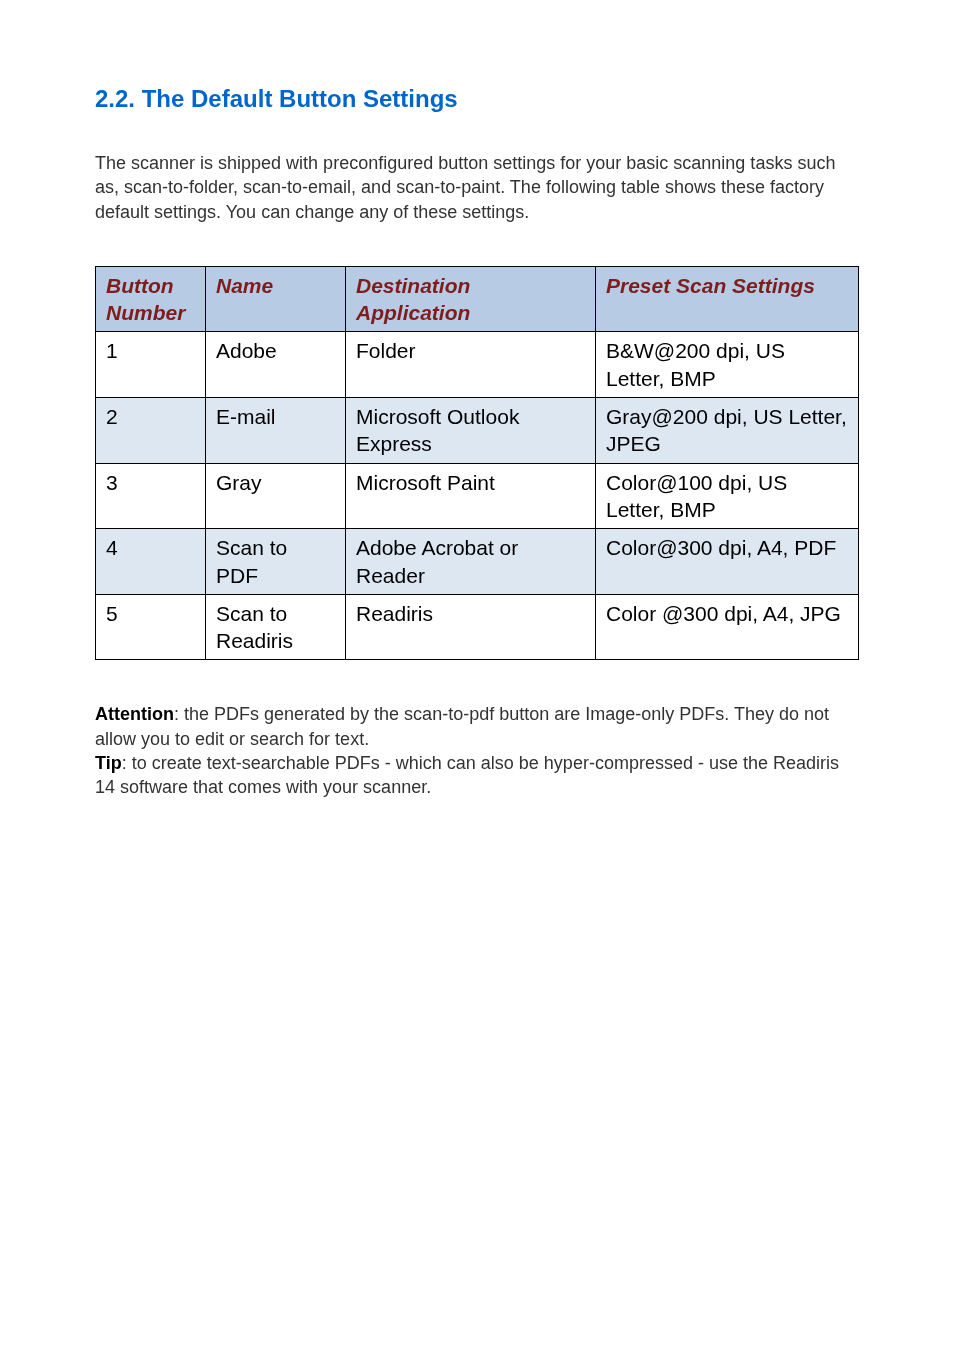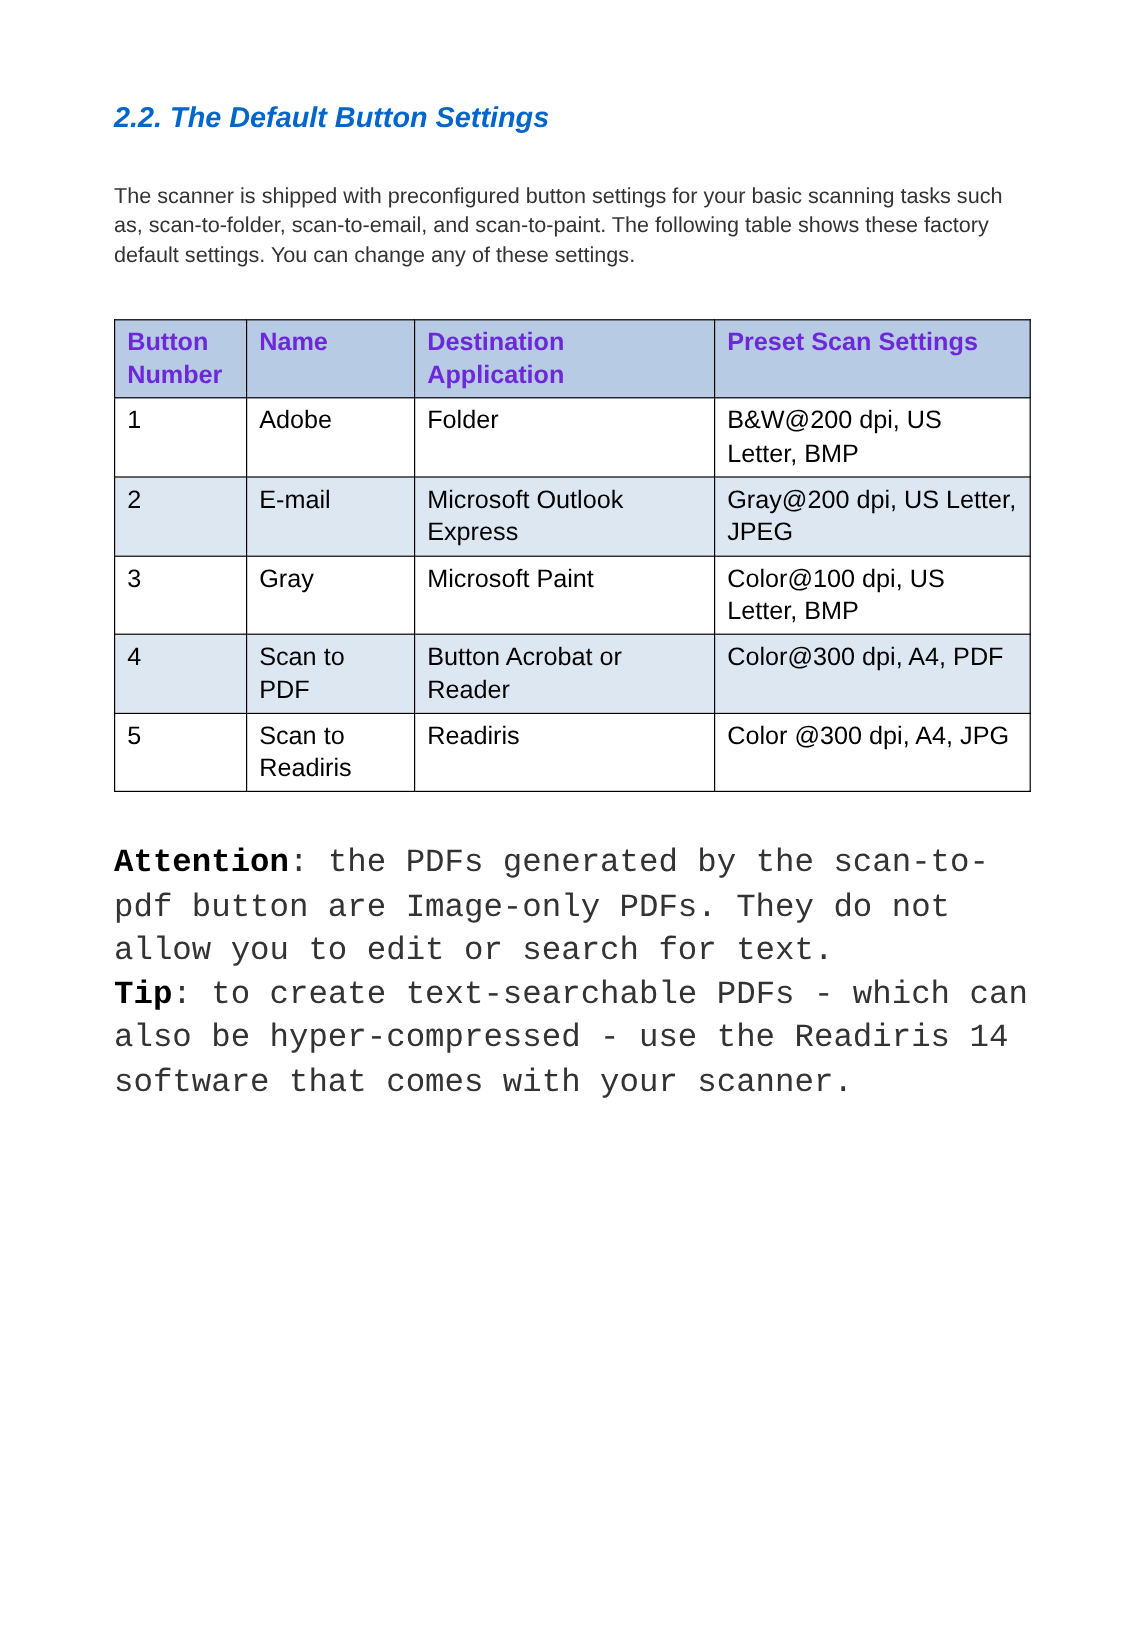--- a/index.html
+++ b/index.html
@@ -13,21 +13,20 @@
       background: #ffffff;
       font-family: Verdana, Geneva, sans-serif;
       padding: 85px 95px;
       color: #000000;
     }
     .section-heading {
       color: #0066cc;
       font-size: 24px;
       font-weight: bold;
       margin-bottom: 38px;
-      font-style: italic;
     }
     .intro-text {
       font-size: 18px;
       line-height: 1.35;
       margin-bottom: 42px;
       color: #333333;
     }
     .settings-table {
       border-collapse: collapse;
       width: 100%;
@@ -37,43 +36,43 @@
     .settings-table td {
       border: 1.5px solid #000000;
       padding: 5px 10px;
       text-align: left;
       vertical-align: top;
       font-size: 21px;
       line-height: 1.3;
     }
     .settings-table th {
       background-color: #b7cce4;
-      color: #6d28d9;
+      color: #7f1d1d;
       font-weight: bold;
+      font-style: italic;
     }
     .settings-table td {
       background-color: #ffffff;
     }
     .settings-table tr.alt td {
       background-color: #dde7f2;
     }
     .col-num {
       width: 110px;
     }
     .col-name {
       width: 140px;
     }
     .col-dest {
       width: 250px;
     }
     .note-text {
-      font-size: 27px;
+      font-size: 18px;
       line-height: 1.35;
       color: #333333;
-      font-family: Liberation Mono, monospace;
     }
     .note-text strong {
       color: #000000;
       font-weight: bold;
     }
   </style>
 </head>
 <body>
 
 <h2 class="section-heading">2.2.  The Default Button Settings</h2>
@@ -104,21 +103,21 @@
     </tr>
     <tr>
       <td>3</td>
       <td>Gray</td>
       <td>Microsoft Paint</td>
       <td>Color@100 dpi, US Letter, BMP</td>
     </tr>
     <tr class="alt">
       <td>4</td>
       <td>Scan to PDF</td>
-      <td>Button Acrobat or Reader</td>
+      <td>Adobe Acrobat or Reader</td>
       <td>Color@300 dpi, A4, PDF</td>
     </tr>
     <tr>
       <td>5</td>
       <td>Scan to Readiris</td>
       <td>Readiris</td>
       <td>Color @300 dpi, A4, JPG</td>
     </tr>
   </tbody>
 </table>

